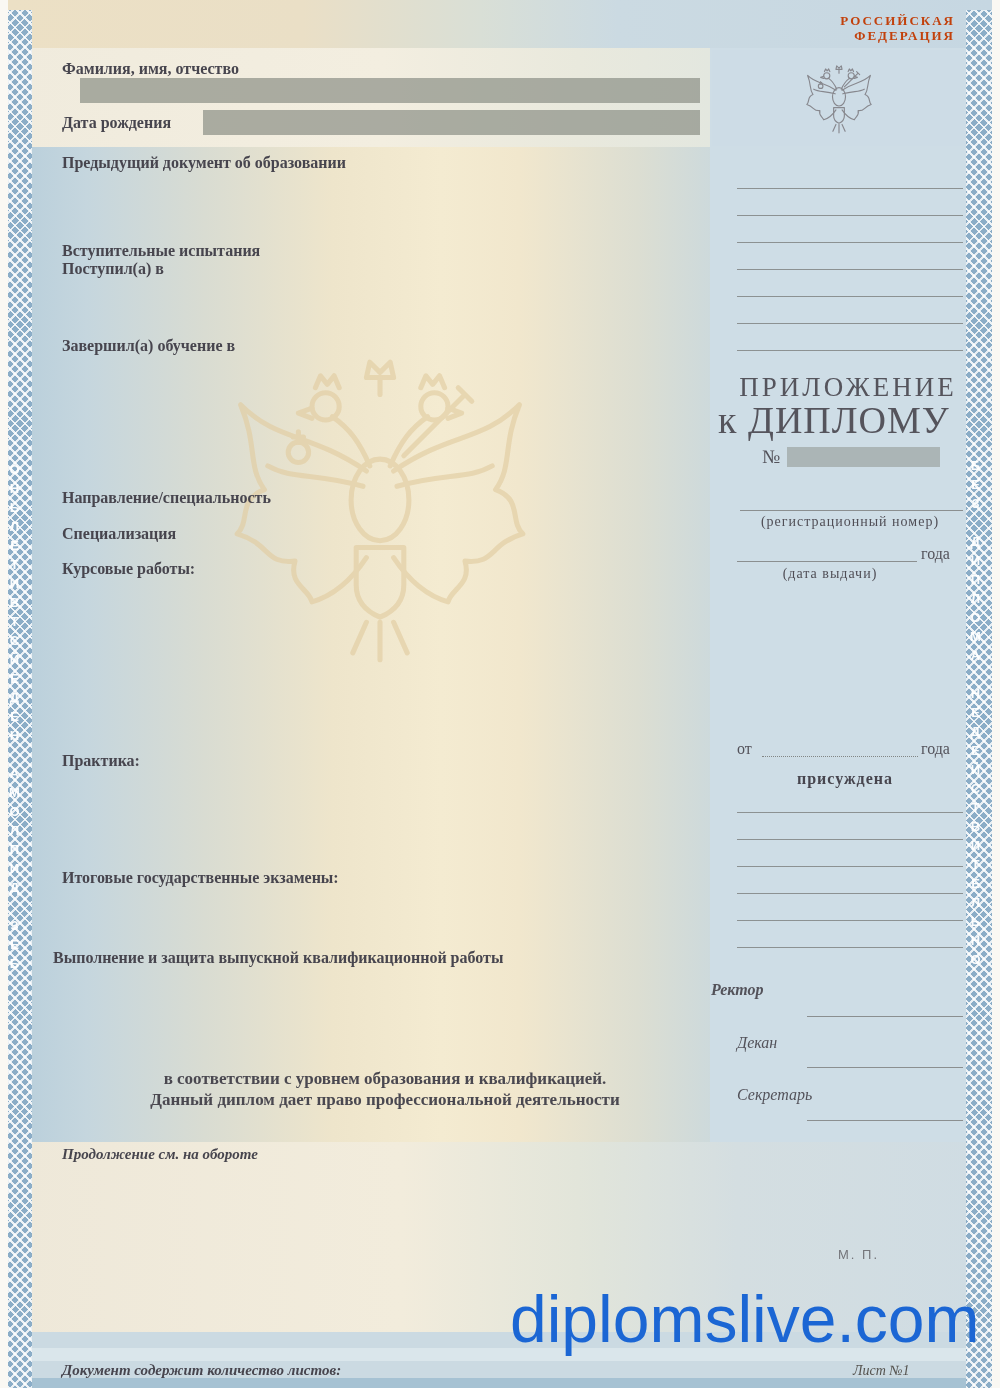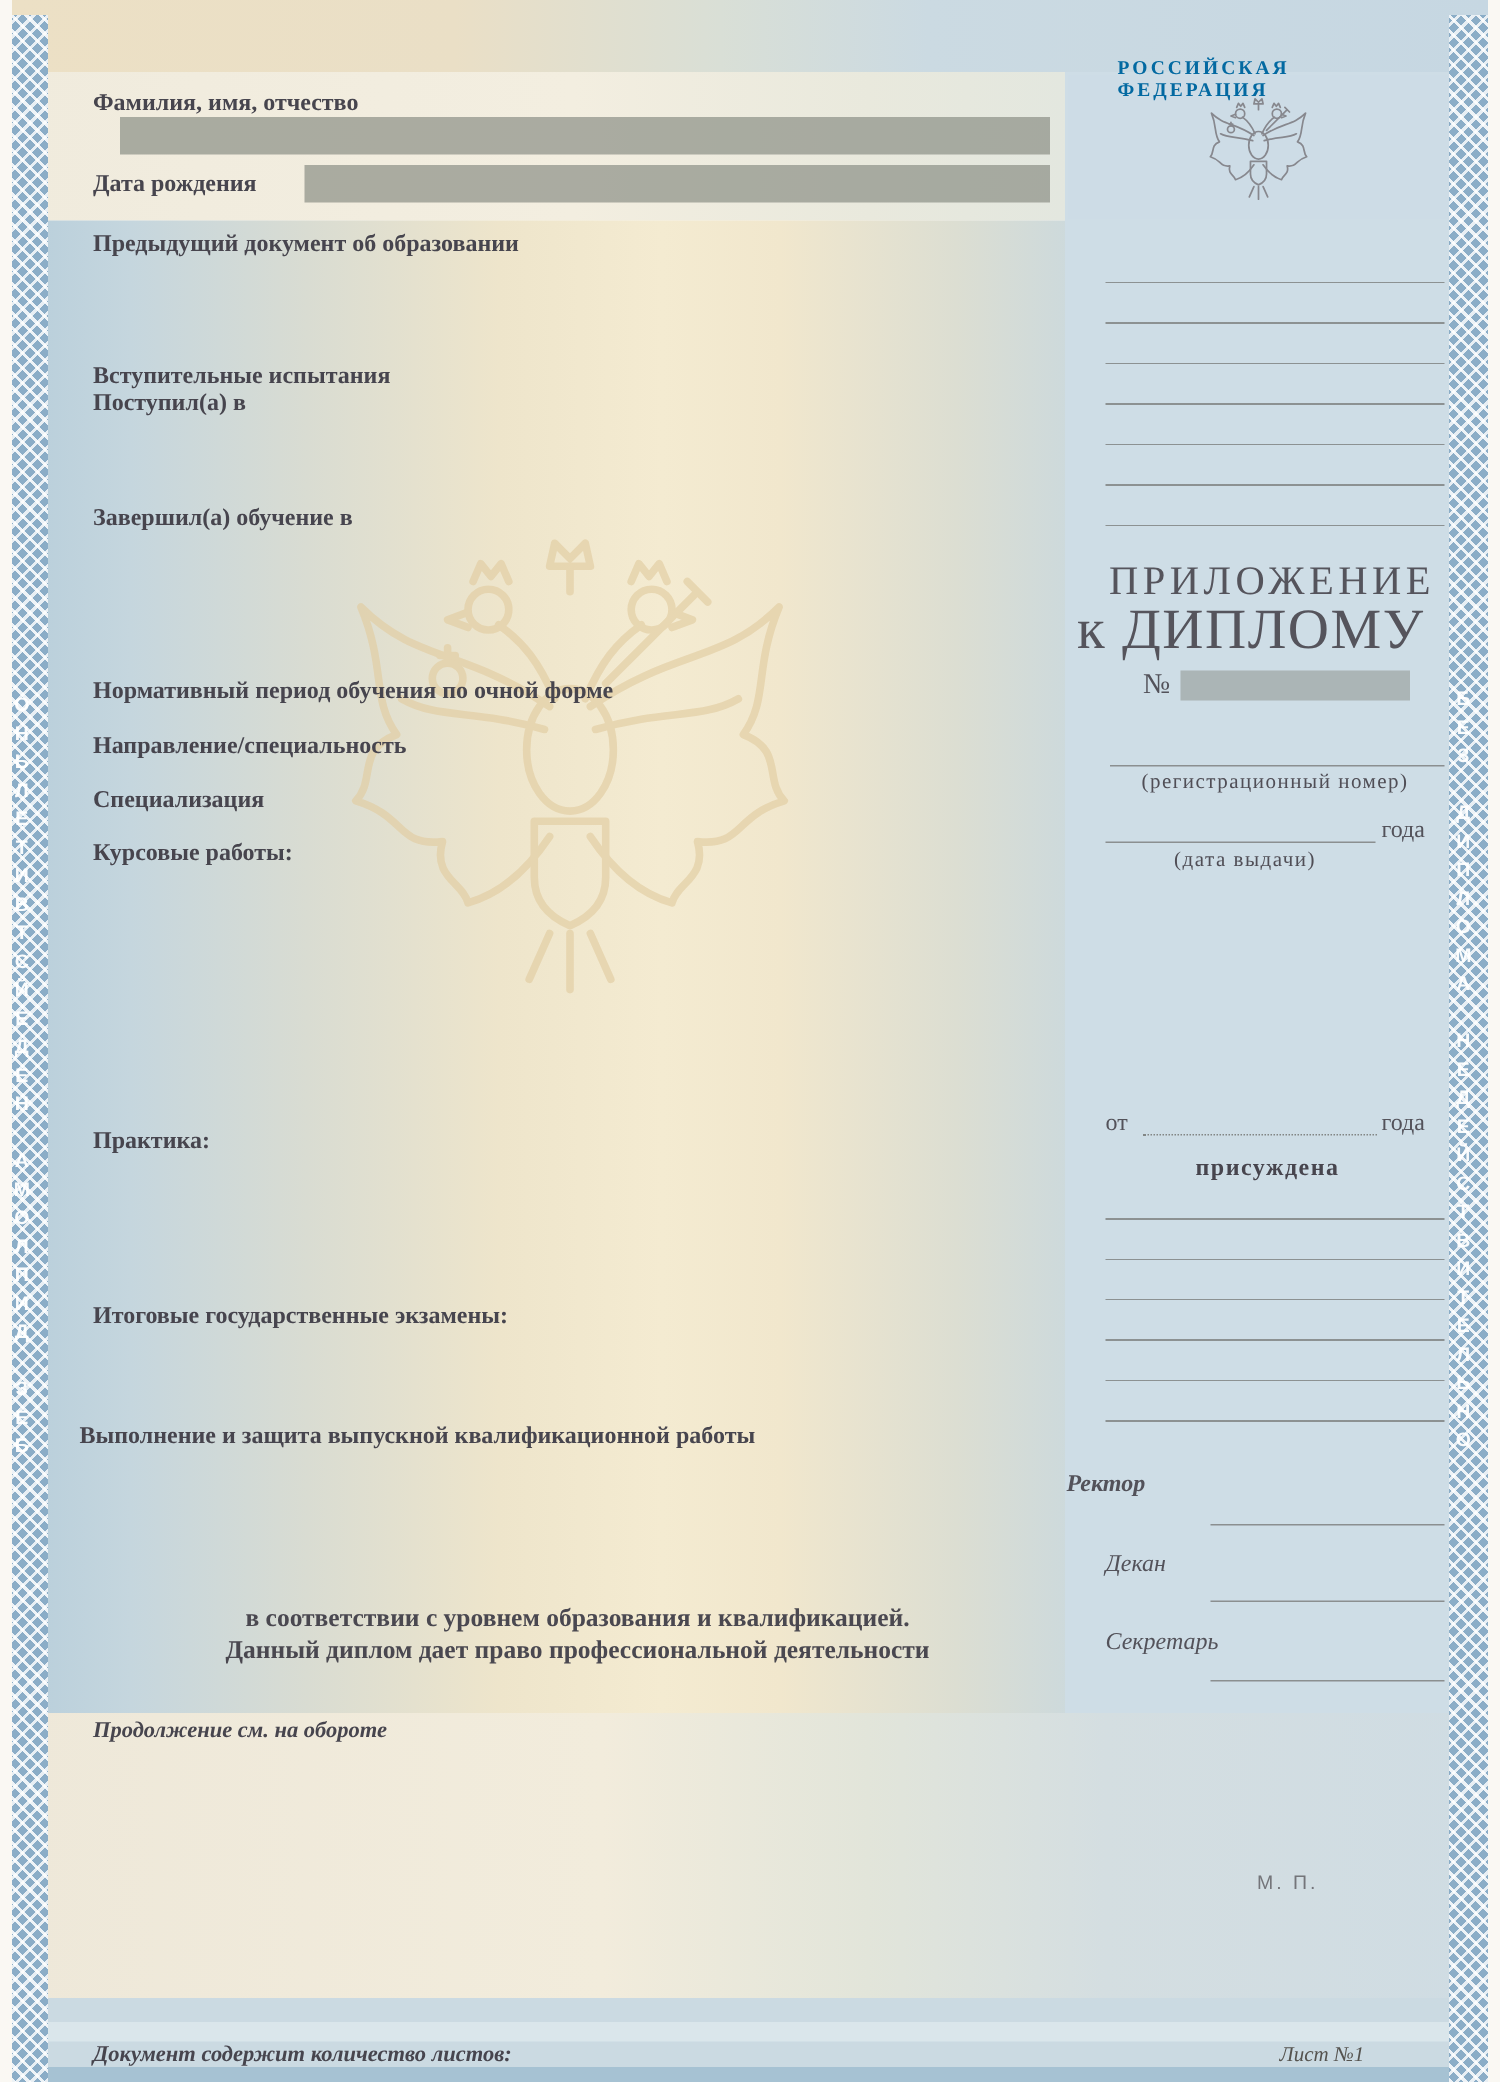--- a/index.html
+++ b/index.html
@@ -51,22 +51,22 @@
   .lbl{position:absolute;z-index:3;font-weight:bold;color:#47454e;font-size:16px;white-space:nowrap;}
   .it{font-style:italic;}
   .ctr{text-align:center;white-space:normal;}
   .rc{color:#53525a;}
   .bar{position:absolute;z-index:3;background:rgba(141,145,136,.72);}
   .line{position:absolute;z-index:3;height:0;border-top:1px solid rgba(122,124,122,.8);}
   .dotline{position:absolute;z-index:3;height:0;border-top:1px dotted rgba(122,124,122,.9);}
   .rules{position:absolute;z-index:3;left:737px;width:226px;
     background:repeating-linear-gradient(to bottom, transparent 0 26px, rgba(118,120,118,.75) 26px 27px);}
   
-  .country{position:absolute;z-index:3;left:745px;top:13px;width:210px;text-align:left;
-    font-weight:bold;font-size:13px;letter-spacing:2px;line-height:15px;color:#0369a1;margin-top:24px;}
+  .country{position:absolute;z-index:3;left:745px;top:13px;width:210px;text-align:right;
+    font-weight:bold;font-size:13px;letter-spacing:2px;line-height:15px;color:#c2410c;}
   .title1{position:absolute;z-index:3;left:728px;top:372px;width:240px;text-align:center;
     font-size:27px;letter-spacing:3px;color:#55545c;}
   .title2{position:absolute;z-index:3;left:718px;top:398px;width:260px;text-align:left;
     font-size:38px;letter-spacing:1px;color:#55545c;}
   .caption{position:absolute;z-index:3;text-align:center;font-size:14px;letter-spacing:1px;color:#504e56;}
   .decision{position:absolute;z-index:3;left:740px;top:628px;width:215px;text-align:center;
     font-style:italic;font-size:16px;line-height:25px;color:#504e55;}
   .rights{position:absolute;z-index:3;left:60px;top:1068px;width:650px;text-align:center;
     font-weight:bold;font-size:17px;line-height:21px;color:#4a4850;}
   .seal{position:absolute;z-index:3;left:838px;top:1247px;
@@ -151,21 +151,20 @@
 
   <div class="lbl" style="left:62px;top:60px;">Фамилия, имя, отчество</div>
   <div class="bar" style="left:80px;top:78px;width:620px;height:25px;"></div>
   <div class="lbl" style="left:62px;top:114px;">Дата рождения</div>
   <div class="bar" style="left:203px;top:110px;width:497px;height:25px;"></div>
 
   <div class="lbl" style="left:62px;top:154px;">Предыдущий документ об образовании</div>
   <div class="lbl" style="left:62px;top:242px;">Вступительные испытания</div>
   <div class="lbl" style="left:62px;top:260px;">Поступил(а) в</div>
   <div class="lbl" style="left:62px;top:337px;">Завершил(а) обучение в</div>
-  <div class="lbl" style="left:62px;top:452px;">Нормативный период обучения по очной форме</div>
   <div class="lbl" style="left:62px;top:489px;">Направление/специальность</div>
   <div class="lbl" style="left:62px;top:525px;">Специализация</div>
   <div class="lbl" style="left:62px;top:560px;">Курсовые работы:</div>
   <div class="lbl" style="left:62px;top:752px;">Практика:</div>
   <div class="lbl" style="left:62px;top:869px;">Итоговые государственные экзамены:</div>
   <div class="lbl" style="left:53px;top:949px;">Выполнение и защита выпускной квалификационной работы</div>
 
   <div class="rights">
     <div>в соответствии с уровнем образования и квалификацией.</div>
     <div>Данный диплом дает право профессиональной деятельности</div>
@@ -198,16 +197,17 @@
 
   <div class="lbl it rc" style="left:711px;top:981px;font-weight:bold;text-align:center;">Ректор</div>
   <div class="line" style="left:807px;top:1016px;width:156px;"></div>
   <div class="lbl it rc" style="left:737px;top:1034px;font-weight:normal;">Декан</div>
   <div class="line" style="left:807px;top:1067px;width:156px;"></div>
   <div class="lbl it rc" style="left:737px;top:1086px;font-weight:normal;">Секретарь</div>
   <div class="line" style="left:807px;top:1120px;width:156px;"></div>
 
   <div class="seal">М. П.</div>
 
+  <div class="watermark-url">diplomslive.com</div>
   <div class="lbl it footer-note" style="left:62px;top:1362px;">Документ содержит количество листов:</div>
   <div class="lbl it" style="left:853px;top:1363px;font-size:14px;font-weight:normal;color:#55534f;">Лист №1</div>
 
 </div>
 
 </body></html>

